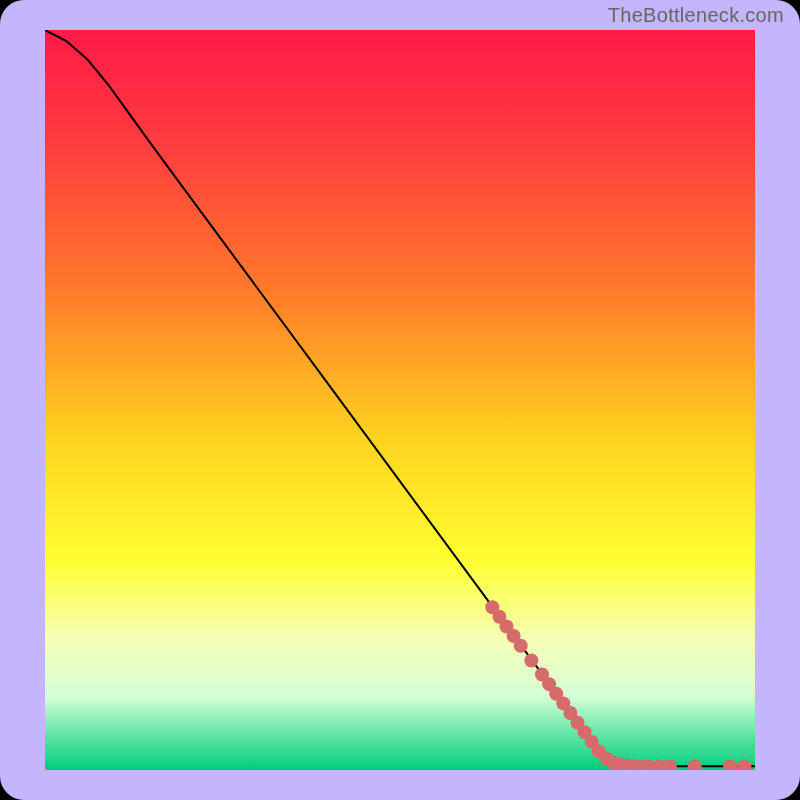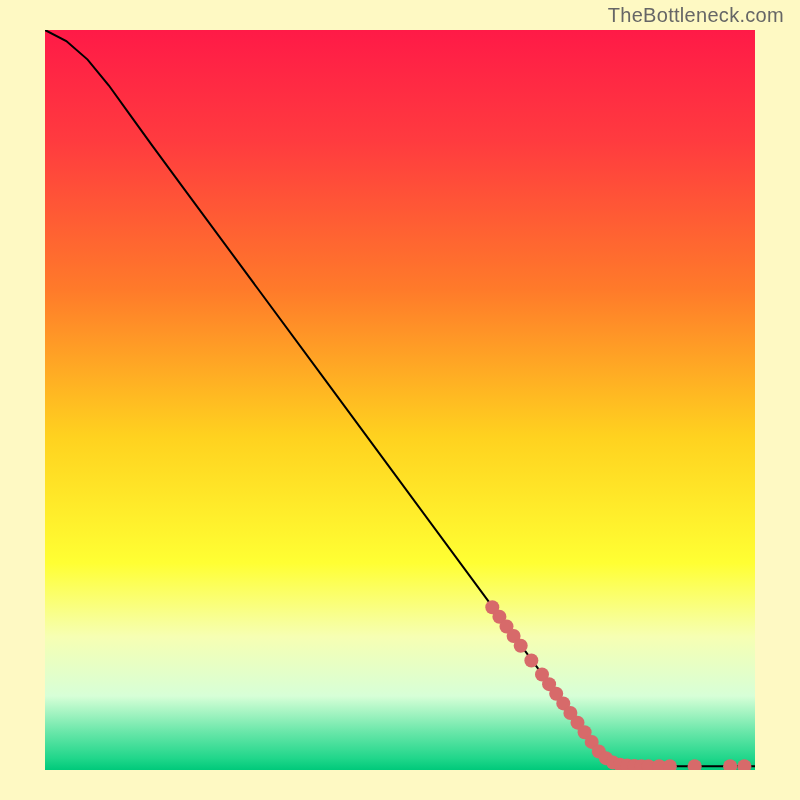--- a/index.html
+++ b/index.html
@@ -8,21 +8,22 @@
     width: 800px;
     height: 800px;
     background: #000;
     overflow: hidden;
     font-family: Arial, Helvetica, sans-serif;
   }
   .stage {
     position: relative;
     width: 800px;
     height: 800px;
-    background: #fef9c3;
+    background: #c4b5fd;
+    border-radius: 24px;
   }
   .watermark {
     position: absolute;
     top: 4px;
     right: 16px;
     color: #666;
     font-size: 20px;
     font-weight: 500;
     letter-spacing: 0.3px;
     user-select: none;

